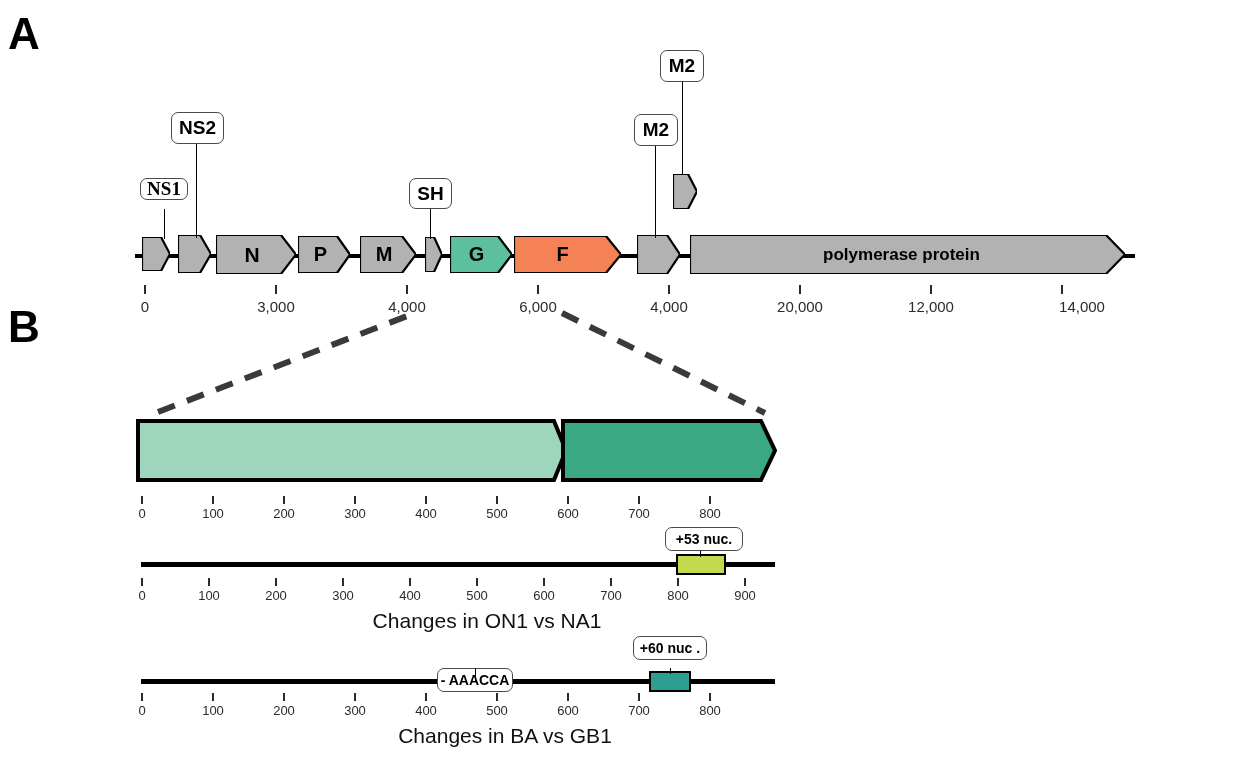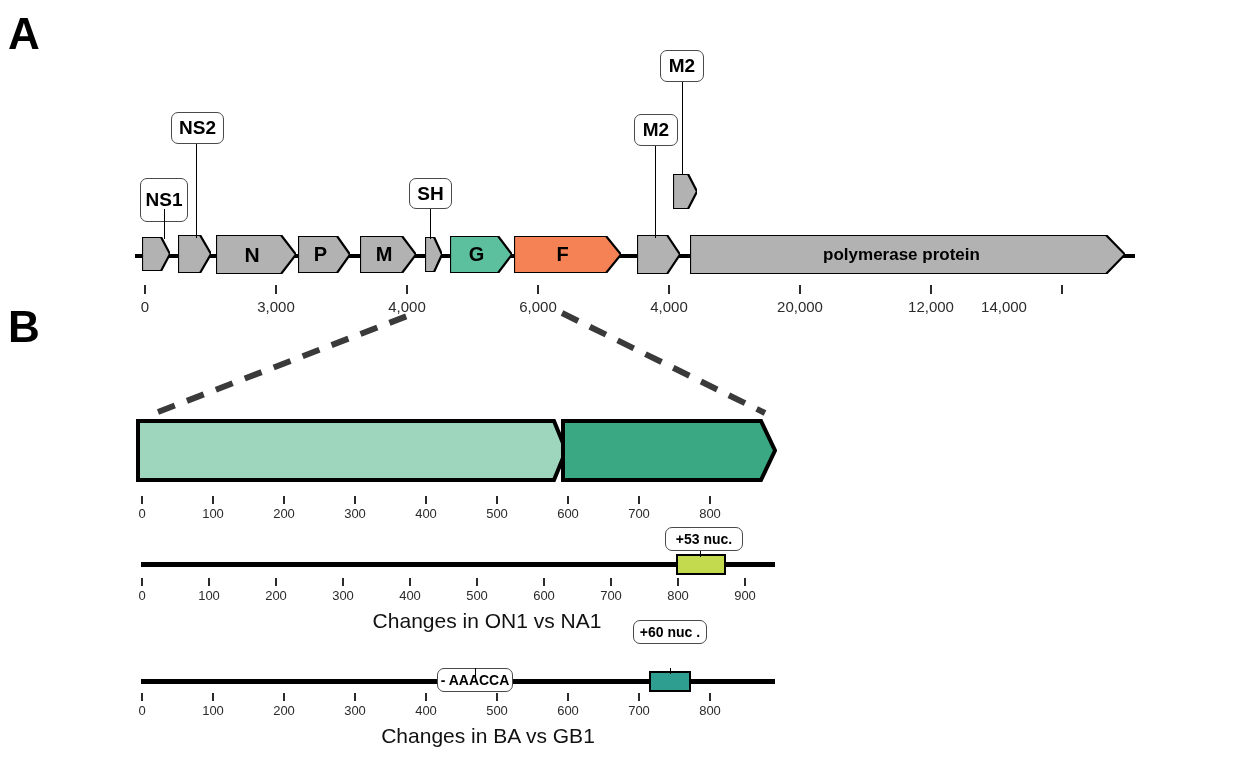--- a/index.html
+++ b/index.html
@@ -65,21 +65,21 @@
 <div class="abs panel-letter" style="left:8px;top:12px;">A</div>
 
 <div class="abs backbone" style="left:135px;top:254px;width:1000px;"></div>
 
 <div class="abs gene" style="left:142px;top:237px;width:28px;height:34px;">
   <svg class="gshape" viewBox="0 0 28 34" preserveAspectRatio="none">
     <polygon points="0,0 19,0 28,17 19,34 0,34" fill="#b2b2b2" stroke="#000" stroke-width="2.2"></polygon>
   </svg>
   <span class="glabel" style="font-size:0;"></span>
 </div>
-<div class="callout gene" style="left:140px;top:178px;width:48px;height:44px;">NS1</div>
+<div class="callout gene" style="left:140px;top:178px;width:48px;height:22px;font-family:Liberation Serif, serif;">NS1</div>
 <div class="leader" style="left:164px;top:209px;height:30px;"></div>
 
 <div class="abs gene" style="left:178px;top:235px;width:33px;height:38px;">
   <svg class="gshape" viewBox="0 0 33 38" preserveAspectRatio="none">
     <polygon points="0,0 22,0 33,19 22,38 0,38" fill="#b2b2b2" stroke="#000" stroke-width="2.2"></polygon>
   </svg>
   <span class="glabel" style="font-size:0;"></span>
 </div>
 <div class="callout gene" style="left:171px;top:112px;width:53px;height:32px;">NS2</div>
 <div class="leader" style="left:196px;top:144px;height:94px;"></div>
@@ -161,21 +161,21 @@
 <div class="abs tick" style="left:930px;top:285px;"></div>
 <div class="abs tick" style="left:1061px;top:285px;"></div>
 
 <div class="ticklabel" style="left:145px;top:298px;">0</div>
 <div class="ticklabel" style="left:276px;top:298px;">3,000</div>
 <div class="ticklabel" style="left:407px;top:298px;">4,000</div>
 <div class="ticklabel" style="left:538px;top:298px;">6,000</div>
 <div class="ticklabel" style="left:669px;top:298px;">4,000</div>
 <div class="ticklabel" style="left:800px;top:298px;">20,000</div>
 <div class="ticklabel" style="left:931px;top:298px;">12,000</div>
-<div class="ticklabel" style="left:1004px;top:298px;text-align:right;">14,000</div>
+<div class="ticklabel" style="left:1082px;top:298px;text-align:right;">14,000</div>
 
 <div class="abs panel-letter" style="left:8px;top:305px;">B</div>
 
 <svg class="dash" style="left:140px;top:305px;width:290px;height:115px;" viewBox="0 0 290 115">
   <line x1="18" y1="107" x2="275" y2="8" stroke="#3a3a3a" stroke-width="6" stroke-dasharray="18,13" stroke-linecap="butt"></line>
 </svg>
 <svg class="dash" style="left:550px;top:305px;width:230px;height:115px;" viewBox="0 0 230 115">
   <line x1="12" y1="8" x2="215" y2="108" stroke="#3a3a3a" stroke-width="6" stroke-dasharray="18,13" stroke-linecap="butt"></line>
 </svg>
 
@@ -240,21 +240,21 @@
 <div class="ticklabel sm" style="left:745px;top:588px;">900</div>
 
 <div class="caption" style="left:487px;top:609px;">Changes in ON1 vs NA1</div>
 
 <div class="abs trackline" style="left:141px;top:679px;width:634px;"></div>
 
 <div class="callout nuc" style="left:437px;top:668px;width:76px;height:24px;">- AAACCA</div>
 <div class="leader" style="left:475px;top:668px;height:14px;"></div>
 
 <div class="indelbox" style="left:649px;top:671px;width:42px;height:21px;background:#2e9e91;"></div>
-<div class="callout nuc" style="left:633px;top:620px;width:74px;height:24px;">+60 nuc .</div>
+<div class="callout nuc" style="left:633px;top:636px;width:74px;height:24px;">+60 nuc .</div>
 <div class="leader" style="left:670px;top:668px;height:6px;"></div>
 
 <div class="abs tick" style="left:141px;top:693px;height:8px;"></div>
 <div class="abs tick" style="left:212px;top:693px;height:8px;"></div>
 <div class="abs tick" style="left:283px;top:693px;height:8px;"></div>
 <div class="abs tick" style="left:354px;top:693px;height:8px;"></div>
 <div class="abs tick" style="left:425px;top:693px;height:8px;"></div>
 <div class="abs tick" style="left:496px;top:693px;height:8px;"></div>
 <div class="abs tick" style="left:567px;top:693px;height:8px;"></div>
 <div class="abs tick" style="left:638px;top:693px;height:8px;"></div>
@@ -263,13 +263,13 @@
 <div class="ticklabel sm" style="left:142px;top:703px;">0</div>
 <div class="ticklabel sm" style="left:213px;top:703px;">100</div>
 <div class="ticklabel sm" style="left:284px;top:703px;">200</div>
 <div class="ticklabel sm" style="left:355px;top:703px;">300</div>
 <div class="ticklabel sm" style="left:426px;top:703px;">400</div>
 <div class="ticklabel sm" style="left:497px;top:703px;">500</div>
 <div class="ticklabel sm" style="left:568px;top:703px;">600</div>
 <div class="ticklabel sm" style="left:639px;top:703px;">700</div>
 <div class="ticklabel sm" style="left:710px;top:703px;">800</div>
 
-<div class="caption" style="left:488px;top:724px;">Changes in BA vs GB1</div>
+<div class="caption" style="left:505px;top:724px;">Changes in BA vs GB1</div>
 
 </body></html>

